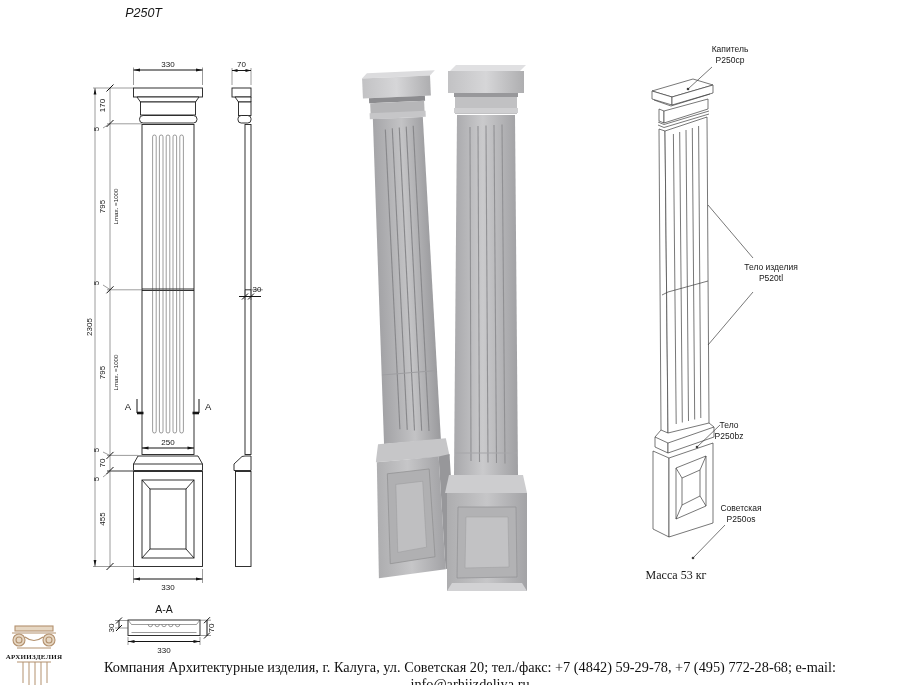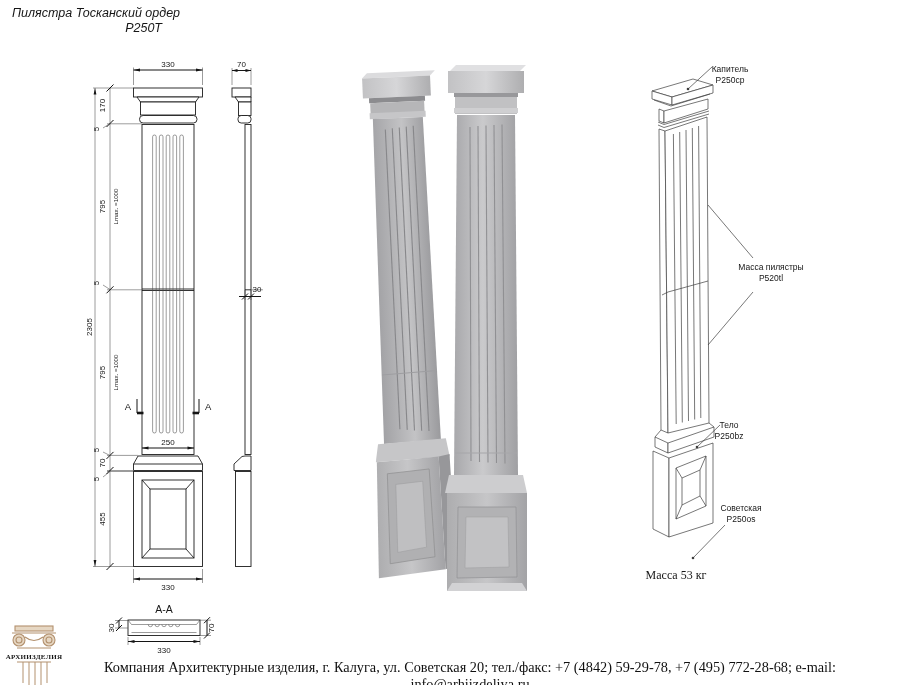--- a/index.html
+++ b/index.html
@@ -20,21 +20,20 @@
   .mass{font-family:"Liberation Serif",serif;font-size:12px;text-align:center;}
   .footer{left:70px;top:659px;width:800px;text-align:center;
           font-family:"Liberation Serif",serif;font-size:14.3px;color:#101010;}
 </style>
 </head>
 <body>
 
 <div class="canvas">
 
   <div class="abs title">
-    <div>Пилястра Тосканский ордер</div>
     <div class="l2">P250T</div>
   </div>
 
   <svg class="abs" style="left:85px;top:38px;overflow:visible" width="130" height="565" viewBox="0 0 130 565">
 
     <g>
       <rect class="lnw" x="48.5" y="50" width="69" height="9"></rect>
       <polygon class="lnw" points="52,59 114,59 110.5,64 55.5,64"></polygon>
       <rect class="lnw" x="55.5" y="64" width="55" height="13"></rect>
       <rect class="lnw" x="54.5" y="77.5" width="57.5" height="7.5" rx="3.6"></rect>
@@ -283,26 +282,26 @@
       <line x1="73" y1="34" x2="97" y2="12"></line>
       <line x1="93" y1="150" x2="138" y2="203"></line>
       <line x1="93" y1="290" x2="138" y2="237"></line>
       <circle cx="82" cy="392" r="1.3" fill="#3d3d3d" stroke="none"></circle>
       <line x1="82" y1="392" x2="105" y2="370"></line>
       <circle cx="78" cy="503" r="1.3" fill="#3d3d3d" stroke="none"></circle>
       <line x1="78" y1="503" x2="110" y2="470"></line>
     </g>
   </svg>
 
-  <div class="abs callout" style="left:694px;top:64px;width:72px">
+  <div class="abs callout" style="left:694px;top:44px;width:72px">
     <div>Капитель</div>
     <div>P250cp</div>
   </div>
   <div class="abs callout" style="left:731px;top:262px;width:80px">
-    <div>Масса пилястры</div>
+    <div>Тело изделия</div>
     <div>P520tl</div>
   </div>
   <div class="abs callout" style="left:703px;top:420px;width:52px">
     <div>Тело</div>
     <div>P250bz</div>
   </div>
   <div class="abs callout" style="left:703px;top:503px;width:76px">
     <div>Советская</div>
     <div>P250os</div>
   </div>

